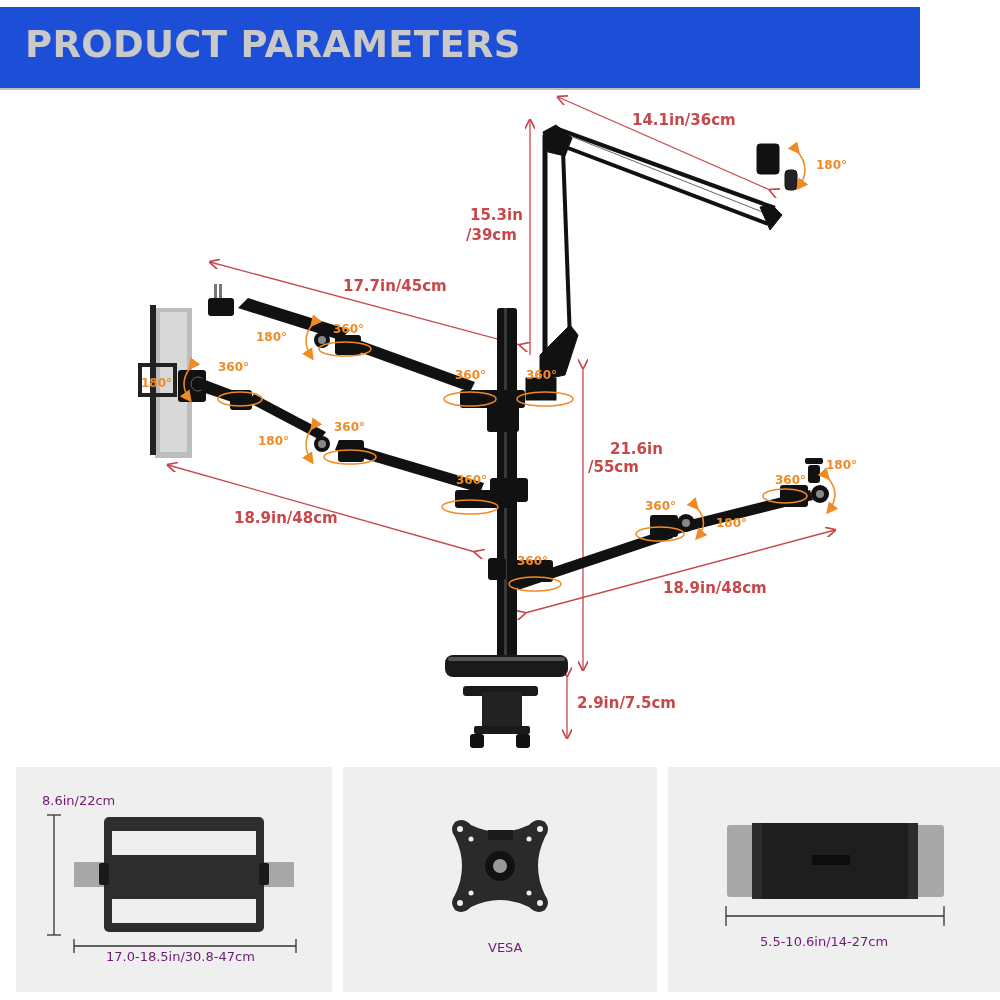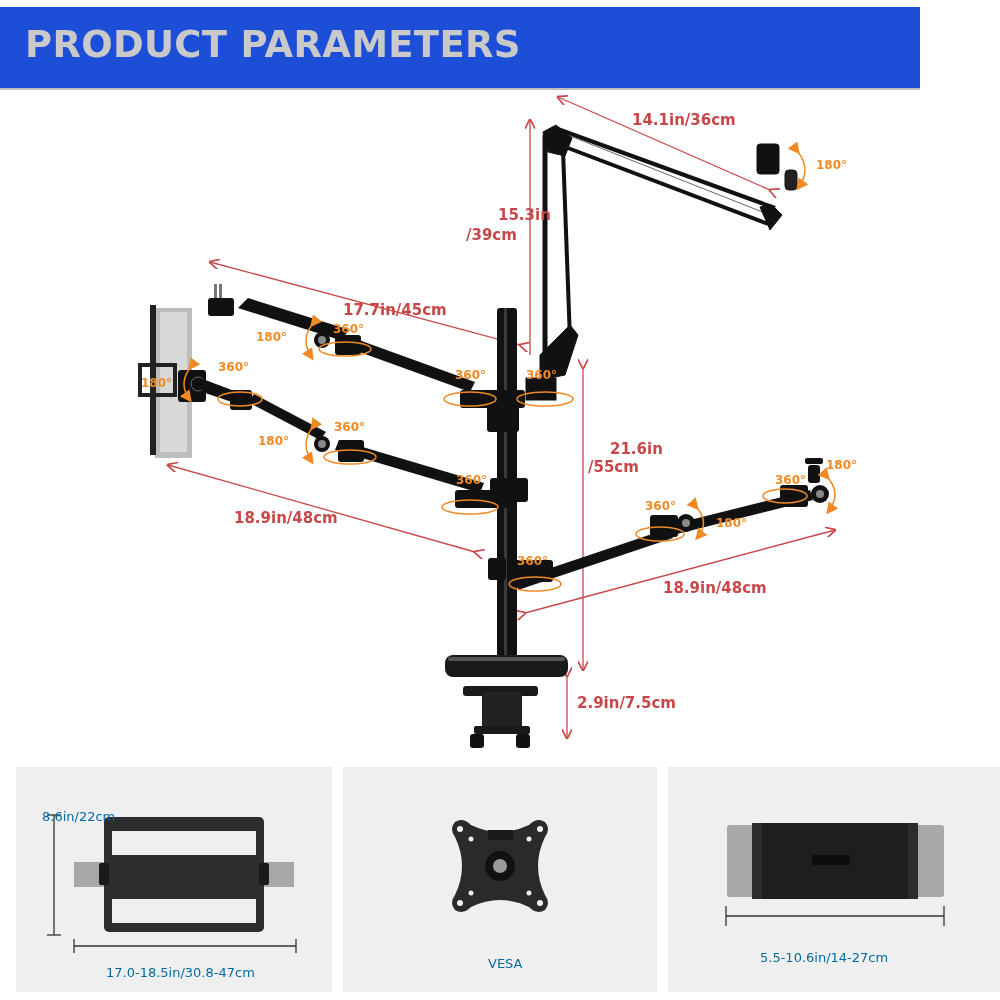--- a/index.html
+++ b/index.html
@@ -4,21 +4,21 @@
 <style>
   html,body{margin:0;padding:0;background:#fff;}
   body{width:1000px;height:1000px;position:relative;overflow:hidden;font-family:"DejaVu Sans","Liberation Sans",sans-serif;}
   .banner{position:absolute;left:0;top:7px;width:920px;height:81px;background:#1d4ed8;border-bottom:2px solid #bdbdbd;}
   .banner-title{position:absolute;left:25px;top:16px;font-size:37px;font-weight:bold;color:#c9c9c9;letter-spacing:0.3px;font-family:"DejaVu Sans",sans-serif;}
   .diagram{position:absolute;left:0;top:90px;width:1000px;height:670px;}
   .lbl{position:absolute;font-weight:bold;white-space:nowrap;line-height:1.05;}
   .dim{color:#c8474a;font-size:15px;}
   .ang{color:#f08a24;font-size:12px;}
   .panel{position:absolute;top:767px;height:225px;background:#efefef;}
-  .panel-cap{position:absolute;font-size:13px;color:#0369a1;white-space:nowrap;margin-top:16px;}
+  .panel-cap{position:absolute;font-size:13px;color:#701a75;white-space:nowrap;}
 </style>
 </head>
 <body>
 
 <div class="banner">
   <div class="banner-title">PRODUCT PARAMETERS</div>
 </div>
 
 <div class="diagram">
   <svg width="1000" height="670" viewBox="0 90 1000 670" style="position:absolute;left:0;top:0;">
@@ -131,23 +131,23 @@
       <path d="M798,152 Q812,170 798,188" marker-end="url(#ao)" marker-start="url(#ao)"></path>
       <path d="M312,325 Q300,340 312,358" marker-end="url(#ao)" marker-start="url(#ao)"></path>
       <path d="M190,368 Q178,384 190,400" marker-end="url(#ao)" marker-start="url(#ao)"></path>
       <path d="M312,428 Q300,444 312,462" marker-end="url(#ao)" marker-start="url(#ao)"></path>
       <path d="M697,508 Q710,523 697,538" marker-end="url(#ao)" marker-start="url(#ao)"></path>
       <path d="M828,478 Q842,494 828,512" marker-end="url(#ao)" marker-start="url(#ao)"></path>
     </g>
   </svg>
 
   <div class="lbl dim" style="left:632px;top:23px;text-align:right;">14.1in/36cm</div>
-  <div class="lbl dim" style="left:470px;top:118px;margin-left:28px;">15.3in</div>
+  <div class="lbl dim" style="left:470px;top:118px;">15.3in</div>
   <div class="lbl dim" style="left:466px;top:138px;">/39cm</div>
-  <div class="lbl dim" style="left:343px;top:189px;margin-top:24px;">17.7in/45cm</div>
+  <div class="lbl dim" style="left:343px;top:189px;">17.7in/45cm</div>
   <div class="lbl dim" style="left:234px;top:421px;">18.9in/48cm</div>
   <div class="lbl dim" style="left:610px;top:352px;">21.6in</div>
   <div class="lbl dim" style="left:588px;top:370px;">/55cm</div>
   <div class="lbl dim" style="left:663px;top:491px;">18.9in/48cm</div>
   <div class="lbl dim" style="left:577px;top:606px;">2.9in/7.5cm</div>
 
   <div class="lbl ang" style="left:816px;top:69px;">180°</div>
   <div class="lbl ang" style="left:256px;top:241px;">180°</div>
   <div class="lbl ang" style="left:333px;top:233px;">360°</div>
   <div class="lbl ang" style="left:455px;top:279px;">360°</div>

